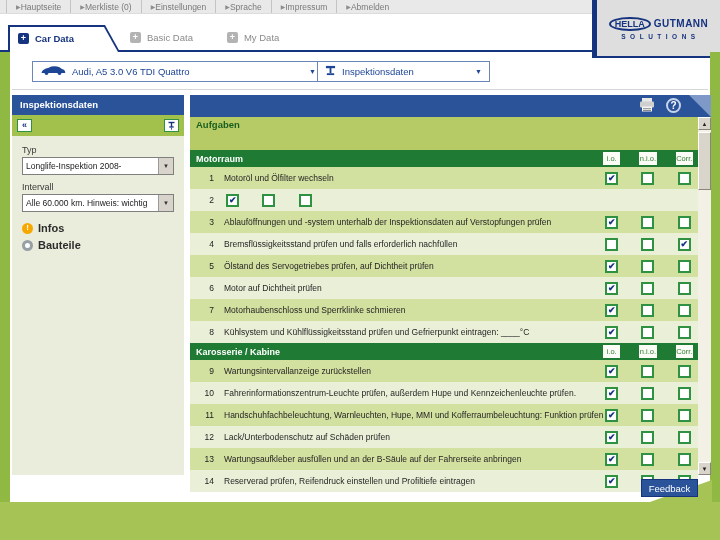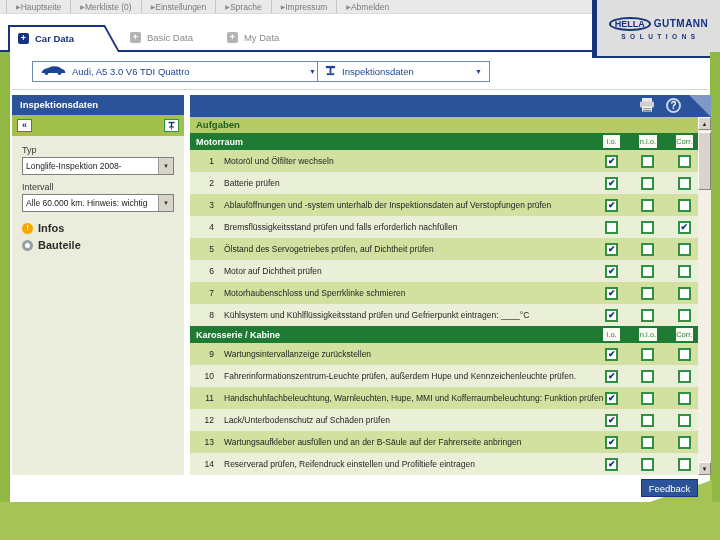--- a/index.html
+++ b/index.html
@@ -78,21 +78,21 @@
 
   
   .tbl-header{position:absolute;left:190px;top:95px;width:521px;height:22px;background:var(--accent-blue);}
   .hdr-wedge{position:absolute;right:0;top:0;width:22px;height:22px;background:#7e99c8;
     clip-path:polygon(0 0,100% 0,100% 100%);}
   .hdr-ic{position:absolute;top:3px;cursor:pointer;}
   .hdr-ic.print{right:56px;}
   .hdr-ic.help{right:30px;width:15px;height:15px;border-radius:50%;border:2px solid #c7d4ec;color:#fff;
     font-size:10px;font-weight:bold;display:flex;align-items:center;justify-content:center;line-height:1;}
   .tbl-body{position:absolute;left:190px;top:117px;width:508px;height:358px;background:#fff;}
-  .tbl-title{height:16px;background:var(--bar-green);color:#1b5e20;font-weight:bold;font-size:9.5px;
+  .tbl-title{height:33px;background:var(--bar-green);color:#1b5e20;font-weight:bold;font-size:9.5px;
     line-height:16px;padding-left:6px;}
   .sec-head{height:17px;background:var(--section-green);display:flex;align-items:center;}
   .sec-name{flex:1;color:#fff;font-weight:bold;font-size:9px;padding-left:6px;}
   .checks-area{width:90px;display:flex;gap:19px;margin-right:5px;flex:none;}
   .col-head{width:28px;height:13px;background:#fbfcf5;color:#2e7d32;font-size:7.5px;
     display:flex;align-items:center;justify-content:center;}
   .trow{height:22px;display:flex;align-items:center;}
   .trow.odd{background:var(--row-odd);} .trow.even{background:var(--row-even);}
   .rnum{width:24px;text-align:right;margin-right:10px;font-size:8.5px;color:#222;flex:none;}
   .rtext{flex:1;font-size:8.5px;color:#1f1f1f;white-space:nowrap;overflow:hidden;}
@@ -271,21 +271,20 @@
             <span class="cb-cell">
               <span class="cb"></span>
             </span>
             <span class="cb-cell">
               <span class="cb"></span>
             </span>
           </div>
         </div>
         <div class="trow even">
           <span class="rnum">2</span>
-          <span class="rtext">Batterie prüfen</span>
           <div class="checks-area">
             <span class="cb-cell">
               <span class="cb on">✔</span>
             </span>
             <span class="cb-cell">
               <span class="cb"></span>
             </span>
             <span class="cb-cell">
               <span class="cb"></span>
             </span>

